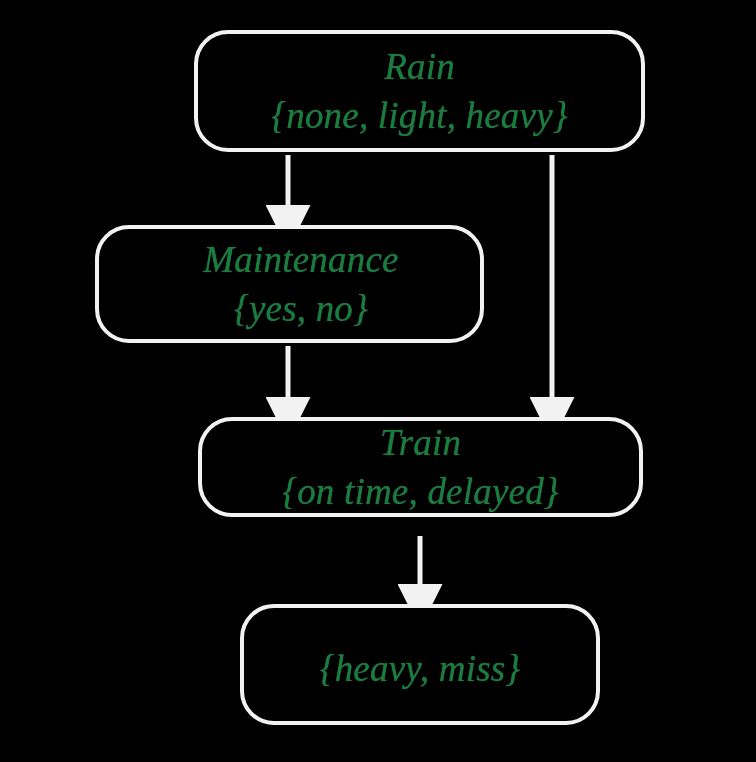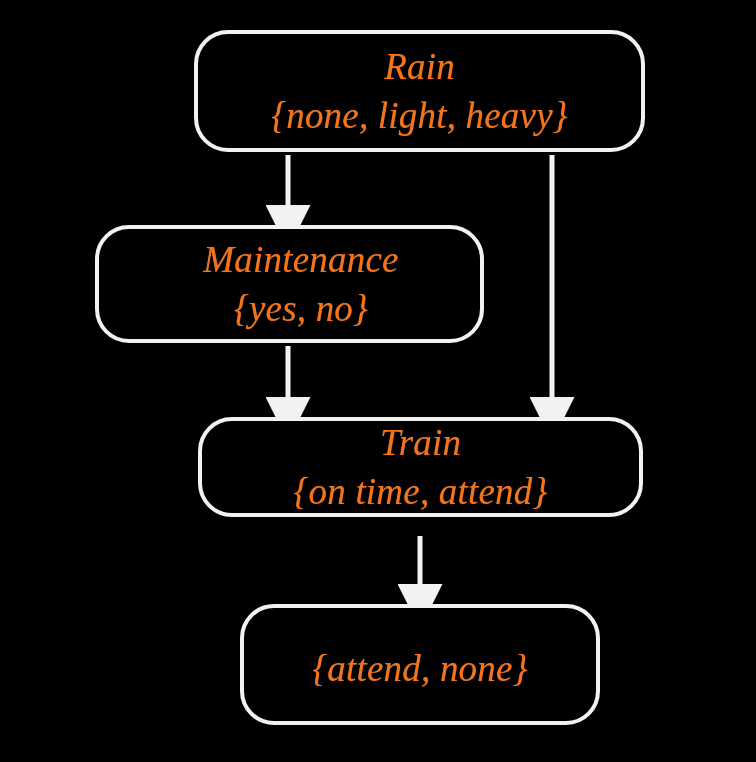--- a/index.html
+++ b/index.html
@@ -31,21 +31,21 @@
   .node {
     position: absolute;
     box-sizing: border-box;
     background: #000000;
     border: 4px solid #f2f2f2;
     border-radius: 34px;
     display: flex;
     flex-direction: column;
     align-items: center;
     justify-content: center;
-    color: #f97316;
+    color: #15803d;
     text-align: center;
     line-height: 1.12;
     font-style: italic;
     letter-spacing: 0.2px;
     text-shadow: 0 0 1px rgba(255,255,255,0.35);
   }
   .node-name {
     font-size: 37px;
     font-style: italic;
     white-space: nowrap;
@@ -87,20 +87,20 @@
     <div class="node-domain">{none, light, heavy}</div>
   </div>
 
   <div class="node" id="node-maintenance">
     <div class="node-name">Maintenance</div>
     <div class="node-domain">{yes, no}</div>
   </div>
 
   <div class="node" id="node-train">
     <div class="node-name">Train</div>
-    <div class="node-domain">{on time, attend}</div>
+    <div class="node-domain">{on time, delayed}</div>
   </div>
 
   <div class="node" id="node-appointment">
-    <div class="node-domain">{attend, none}</div>
+    <div class="node-domain">{heavy, miss}</div>
   </div>
 
 </div>
 
 </body></html>

